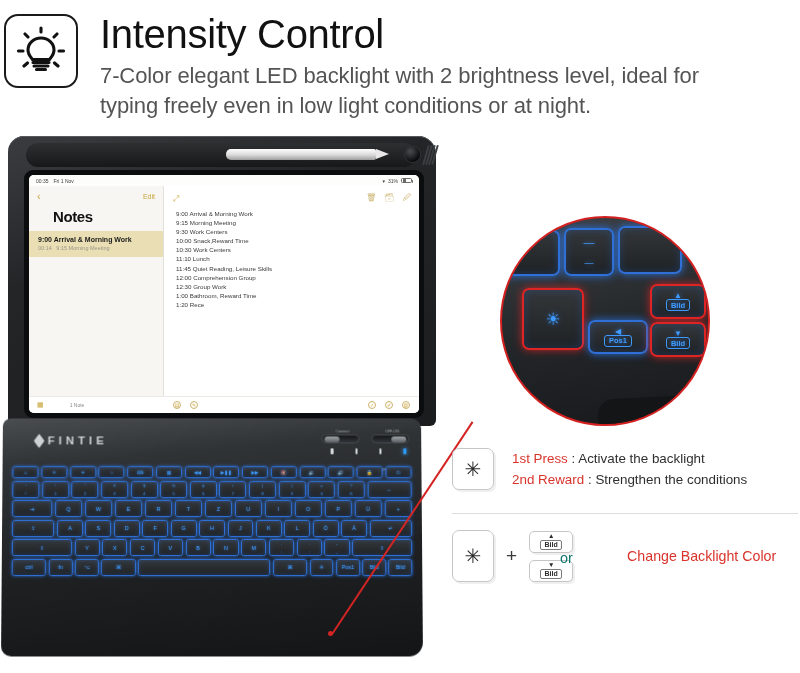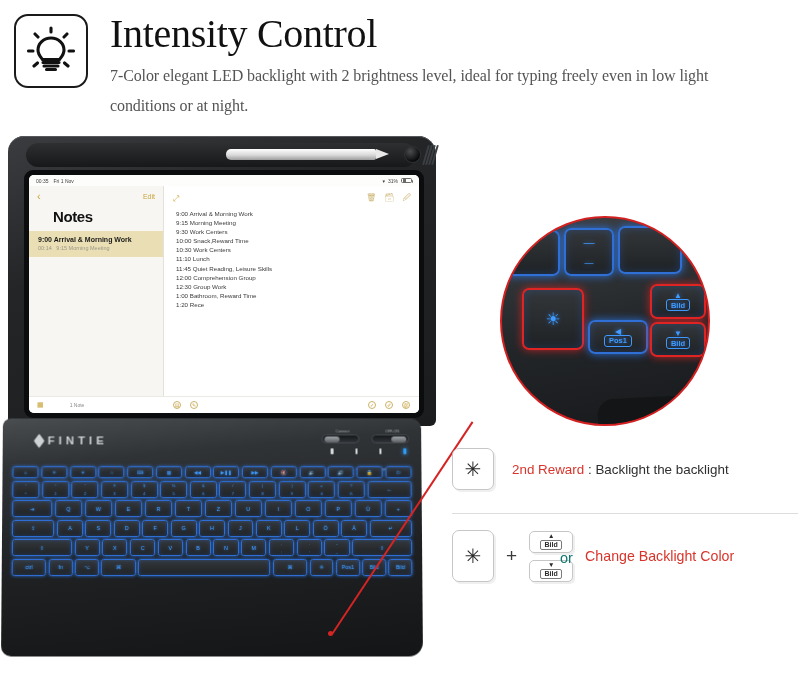--- a/index.html
+++ b/index.html
@@ -5,34 +5,34 @@
   * { box-sizing: border-box; margin: 0; padding: 0; }
   body {
     width: 800px; height: 673px;
     background: #ffffff;
     font-family: "Liberation Sans", sans-serif;
     overflow: hidden;
     position: relative;
   }
 
   
-  .header { display: flex; padding: 10px 14px 0 14px; height: 120px; font-family: Liberation Serif, serif; }
+  .header { display: flex; padding: 10px 14px 0 4px; height: 120px; }
   .bulb-box {
     width: 74px; height: 74px; flex: 0 0 74px;
     border: 2.5px solid #1a1a1a; border-radius: 14px;
     display: flex; align-items: center; justify-content: center;
     margin-top: 4px;
   }
   .header-text { padding-left: 22px; padding-top: 0px; }
   .h-title {
     font-size: 40px; font-weight: 400; color: #111;
     letter-spacing: -0.3px; line-height: 48px;
   }
   .h-sub {
-    font-size: 16px; color: #545454; line-height: 30px;
+    font-size: 22px; color: #545454; line-height: 30px;
     margin-top: 3px; max-width: 660px; letter-spacing: -0.1px;
   }
 
   
   .photo { position: absolute; left: 0; top: 118px; width: 800px; height: 555px; }
 
   
   .case-shell {
     position: absolute; left: 8px; top: 18px; width: 428px; height: 290px;
     background: linear-gradient(160deg,#3a3c3f 0%,#232527 35%,#1a1c1e 100%);
@@ -559,21 +559,24 @@
     </div>
     <div class="mcase"></div>
   </div>
 
   <div class="callout-1">
     <div class="keycap">
       <span>✳</span>
     </div>
     <div class="press-lines">
       <div>
-        <span class="n">2nd Reward</span><span> : </span><span>Backlight the backlight</span>
+        <span class="n">1st Press</span><span> : </span><span>Activate the backlight</span>
+      </div>
+      <div>
+        <span class="n">2nd Reward</span><span> : </span><span>Strengthen the conditions</span>
       </div>
     </div>
   </div>
 
   <div class="divider"></div>
 
   <div class="callout-2">
     <div class="keycap tall">
       <span>✳</span>
     </div>
@@ -582,16 +585,16 @@
       <div class="bild-cap">
         <span class="a">▲</span>
         <span class="b">Bild</span>
       </div>
       <div class="bild-cap">
         <span class="a">▼</span>
         <span class="b">Bild</span>
       </div>
     </div>
     <span class="or" style="position:absolute; left:108px; top:20px;">or</span>
-    <span class="change-label" style="text-align:center;">Change Backlight Color</span>
+    <span class="change-label" style="margin-left:42px;text-align:center;">Change Backlight Color</span>
   </div>
 
 </div>
 
 </body></html>

